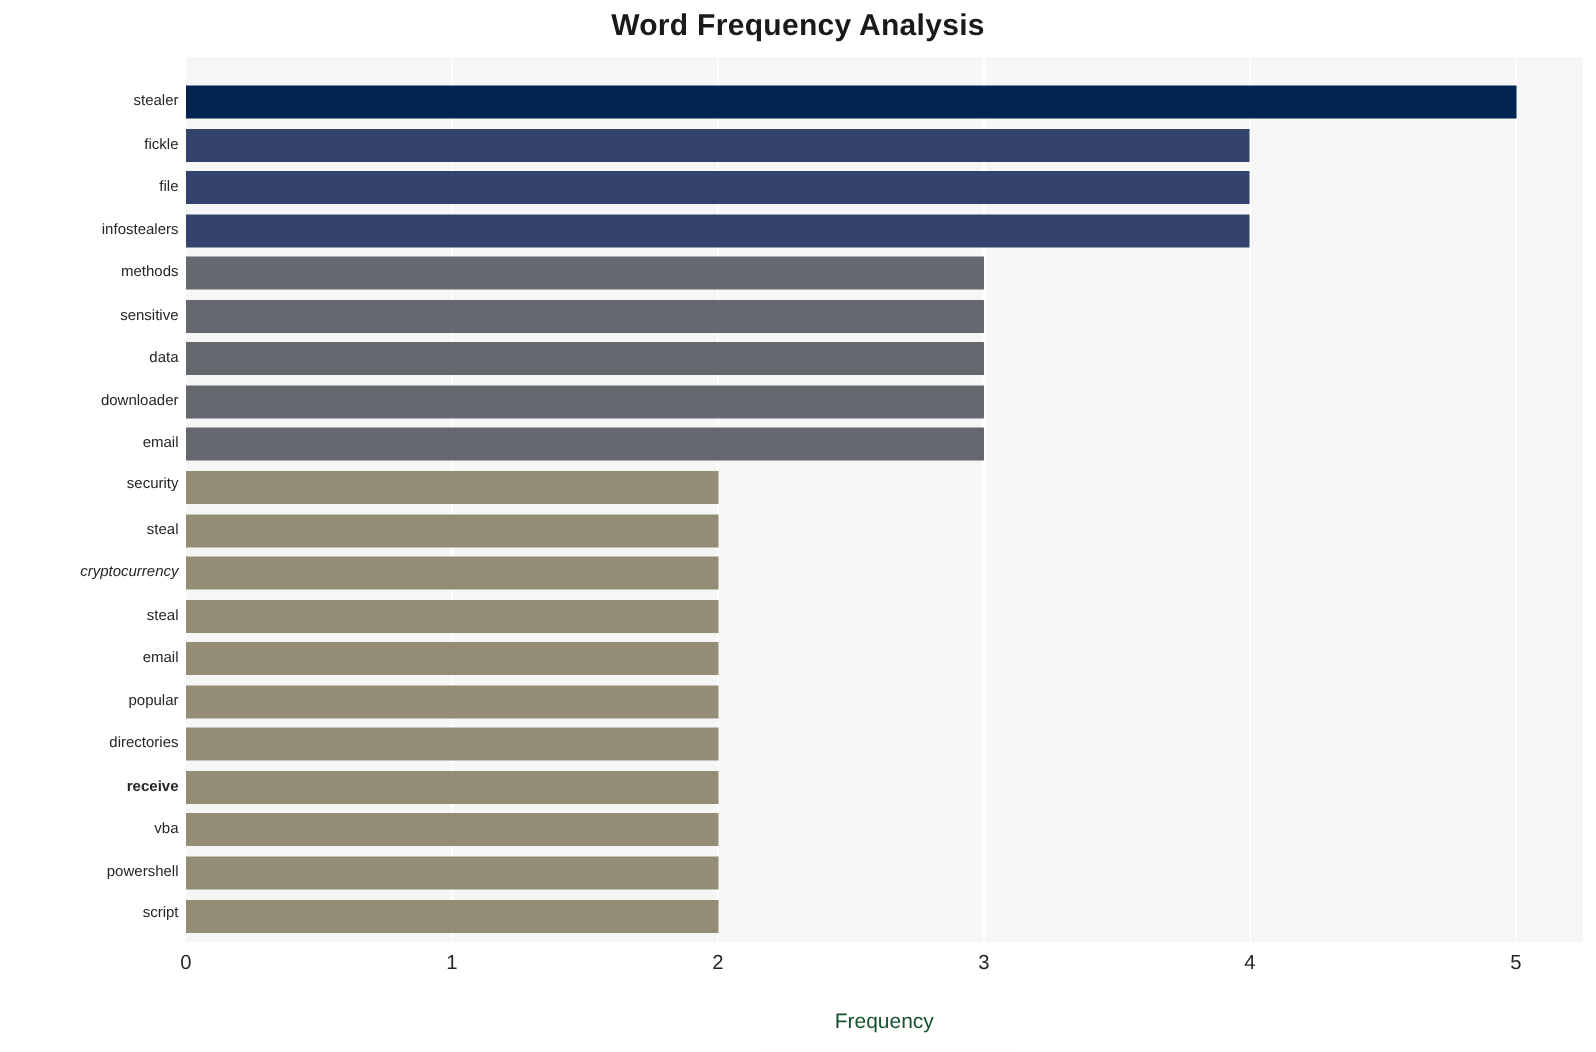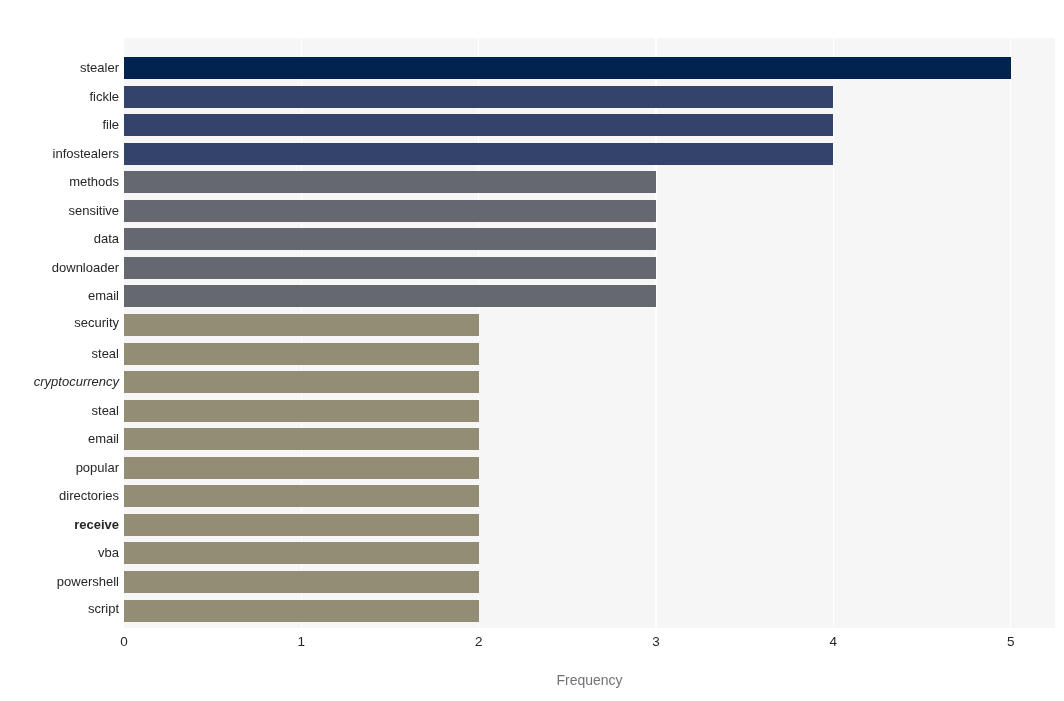--- a/index.html
+++ b/index.html
@@ -51,21 +51,21 @@
     height: 22px;
     left: 0;
   }
   .ytick {
     position: absolute;
     right: 0;
     width: 120px;
     text-align: right;
     padding-right: 5px;
     box-sizing: border-box;
-    font-size: 13px;
+    font-size: 10px;
     color: #262626;
     line-height: 16px;
   }
   #ytick-layer {
     position: absolute;
     left: 0;
     top: 38px;
     width: 124px;
     height: 590px;
   }
@@ -84,28 +84,29 @@
     width: 1064px;
     height: 22px;
   }
   #xaxis-label {
     position: absolute;
     left: 124px;
     top: 672px;
     width: 931px;
     text-align: center;
     font-size: 14px;
-    color: #737373;
+    color: #14532d;
   }
 </style>
 </head>
 <body>
 
 <div id="figure">
 
+  <div id="chart-title">Word Frequency Analysis</div>
 
   <div id="plot-area">
     <div id="gridlines">
         <div class="gridline-v" style="left: 176.533px;"></div>
         <div class="gridline-v" style="left: 353.867px;"></div>
         <div class="gridline-v" style="left: 531.2px;"></div>
         <div class="gridline-v" style="left: 708.533px;"></div>
         <div class="gridline-v" style="left: 885.867px;"></div>
       </div>
     <div id="bars">

